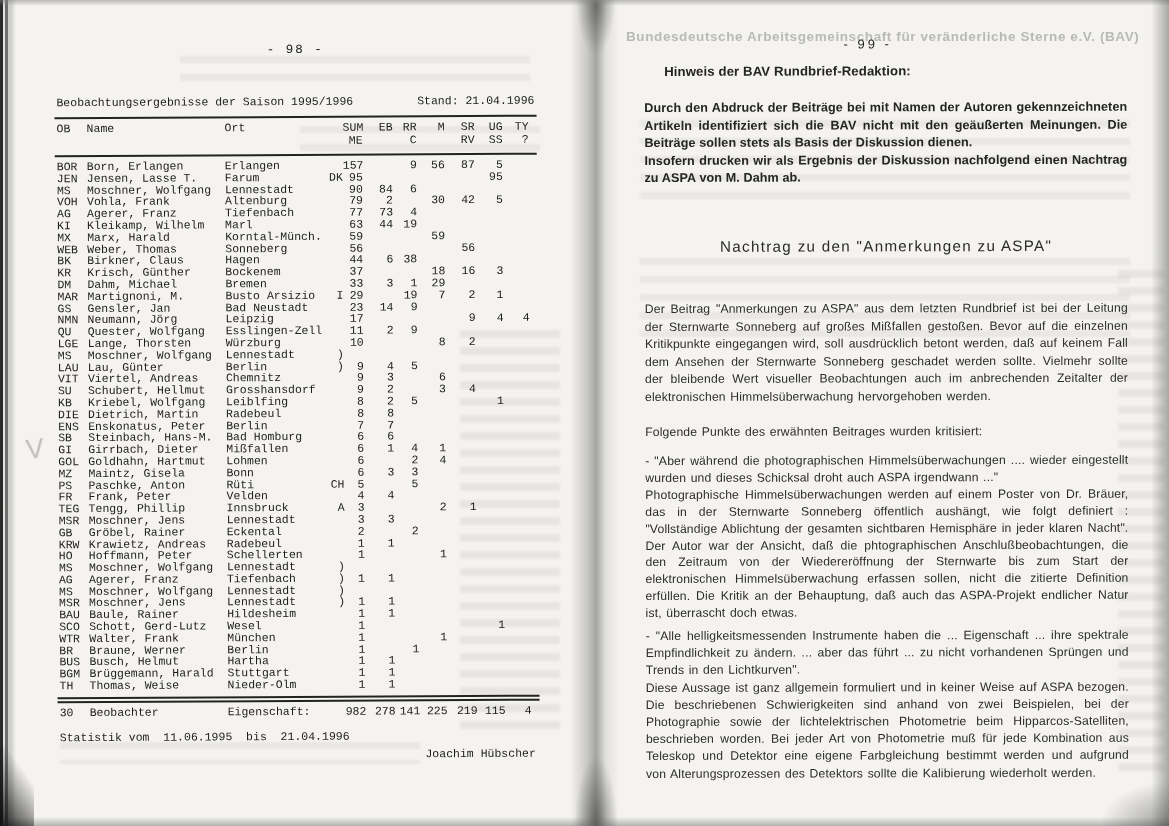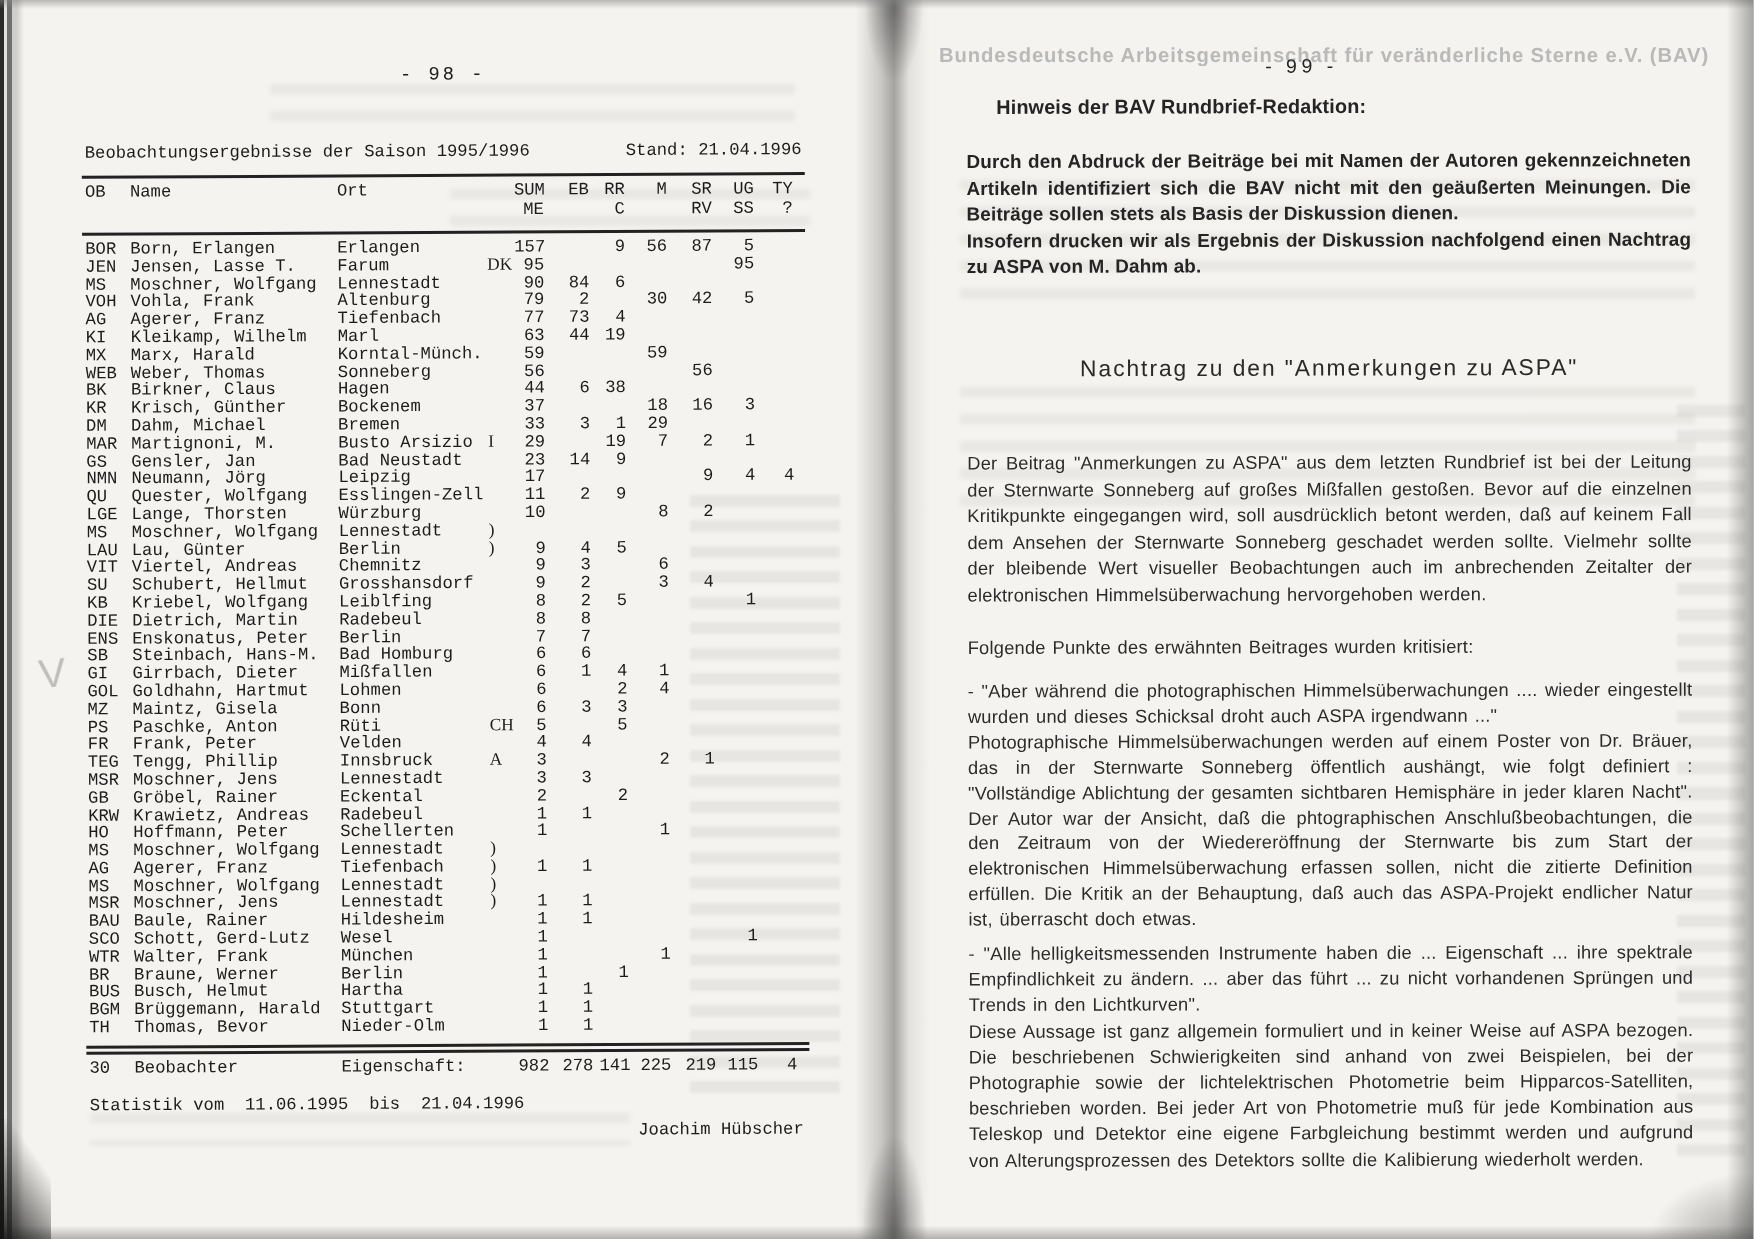--- a/index.html
+++ b/index.html
@@ -43,21 +43,21 @@
   .rule{position:absolute;left:-2px;width:482px;height:1.7px;background:#222;}
   .r1{top:117px}.r2{top:155px}.r3a{top:697px}.r3b{top:701px}
   .grid11{display:grid;grid-template-columns:30px 138px 100px 18px 28px 26px 24px 28px 30px 28px 26px;}
   .thead{position:absolute;top:122px;left:0;width:100%;}
   .thead .grid11{height:13px;line-height:13px;}
   .rows{position:absolute;top:161px;left:0;width:100%;}
   .trow{height:11.8px;line-height:11.8px;}
   .c{white-space:pre;overflow:visible;}
   .c-r{text-align:right;padding-right:4px;}
   .c-sum{padding-right:8px;}
-  .c-cc{text-align:left;font-family:Liberation Serif, serif;}
+  .c-cc{text-align:right;}
   .totals{position:absolute;top:706px;left:0;width:100%;height:13px;line-height:13px;}
   .statistik{position:absolute;top:731px;left:0;white-space:pre;}
   .sig{position:absolute;top:749px;left:0;width:100%;text-align:right;padding-right:2px;box-sizing:border-box;}
   
   .rp{position:absolute;left:644px;top:0;width:483px;height:100%;color:#242424;
       transform:rotate(-.15deg);transform-origin:0 0;}
   .rp-num{position:absolute;top:37px;left:0;width:100%;text-align:center;letter-spacing:3px;
       font-size:13px;transform:translateX(-18px);}
   .h-title{position:absolute;top:64px;left:0;font-weight:bold;font-size:13.2px;letter-spacing:.1px;margin-left:20px;}
   .h-para{position:absolute;top:100px;left:0;width:100%;font-weight:bold;font-size:12.6px;
@@ -696,21 +696,21 @@
           <span class="c c-r c-sum">1</span>
           <span class="c c-r">1</span>
           <span class="c c-r"></span>
           <span class="c c-r"></span>
           <span class="c c-r"></span>
           <span class="c c-r"></span>
           <span class="c c-r"></span>
         </div>
         <div class="trow grid11">
           <span class="c">TH</span>
-          <span class="c">Thomas, Bevor</span>
+          <span class="c">Thomas, Weise</span>
           <span class="c">Nieder-Olm</span>
           <span class="c c-cc"></span>
           <span class="c c-r c-sum">1</span>
           <span class="c c-r">1</span>
           <span class="c c-r"></span>
           <span class="c c-r"></span>
           <span class="c c-r"></span>
           <span class="c c-r"></span>
           <span class="c c-r"></span>
         </div>

